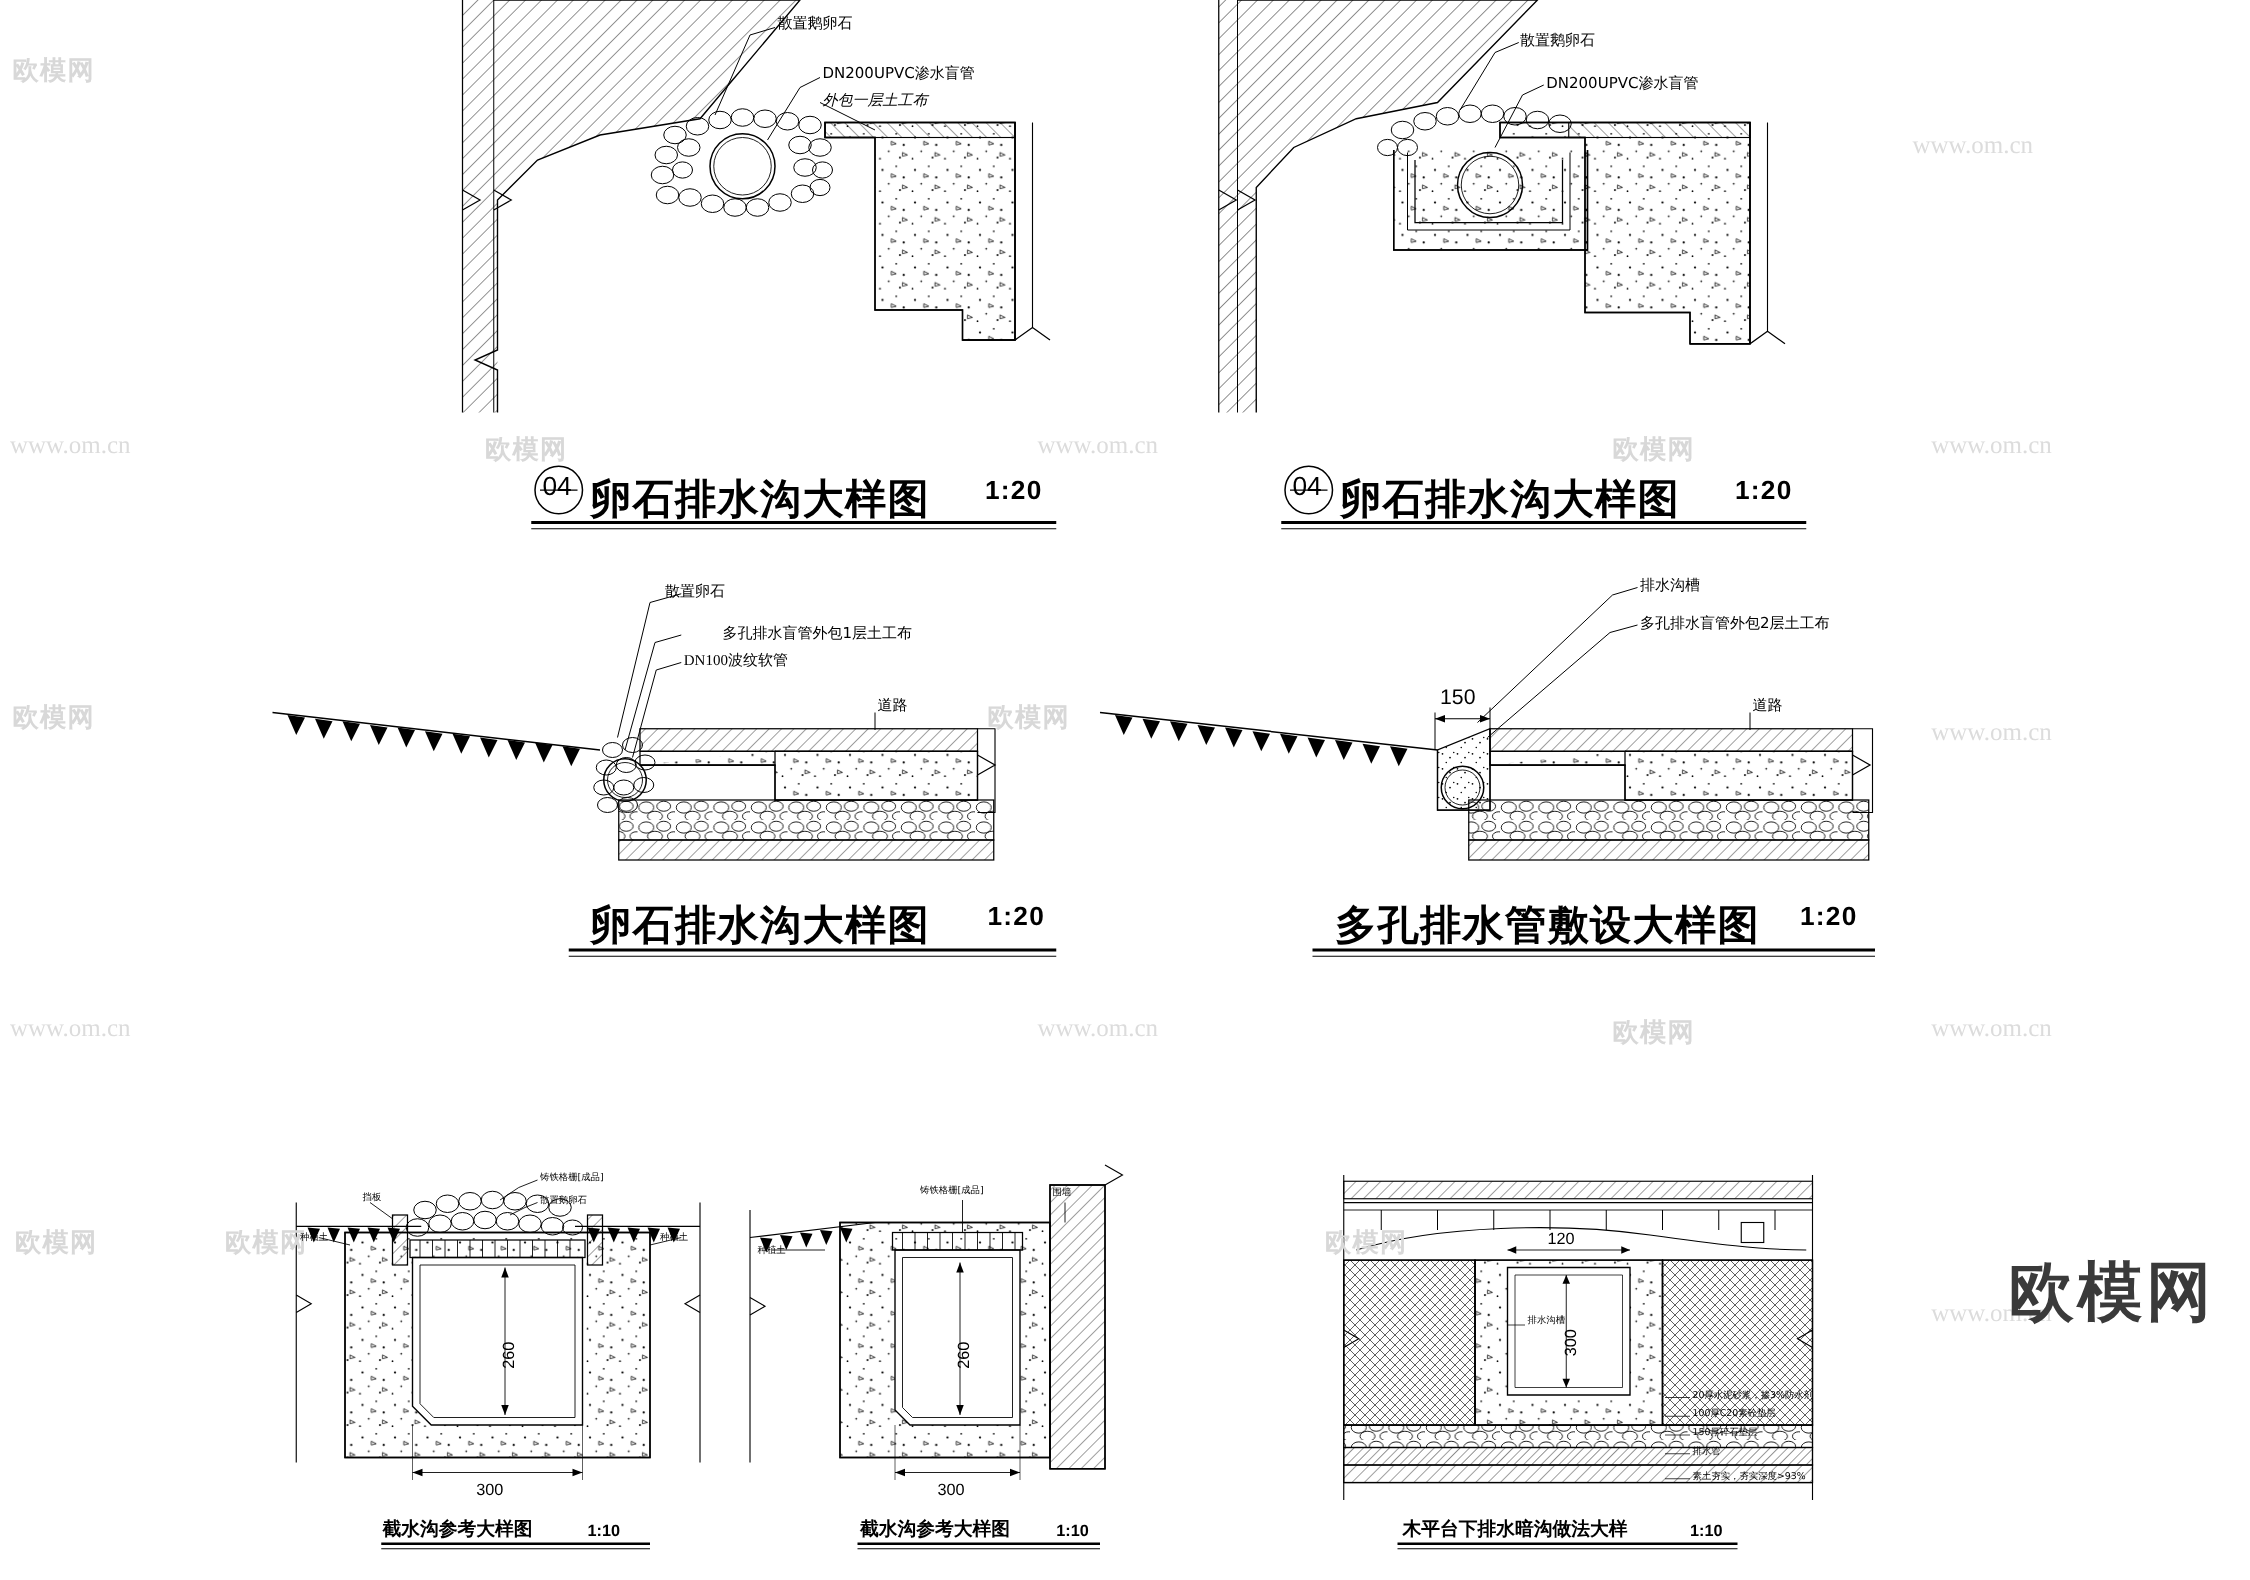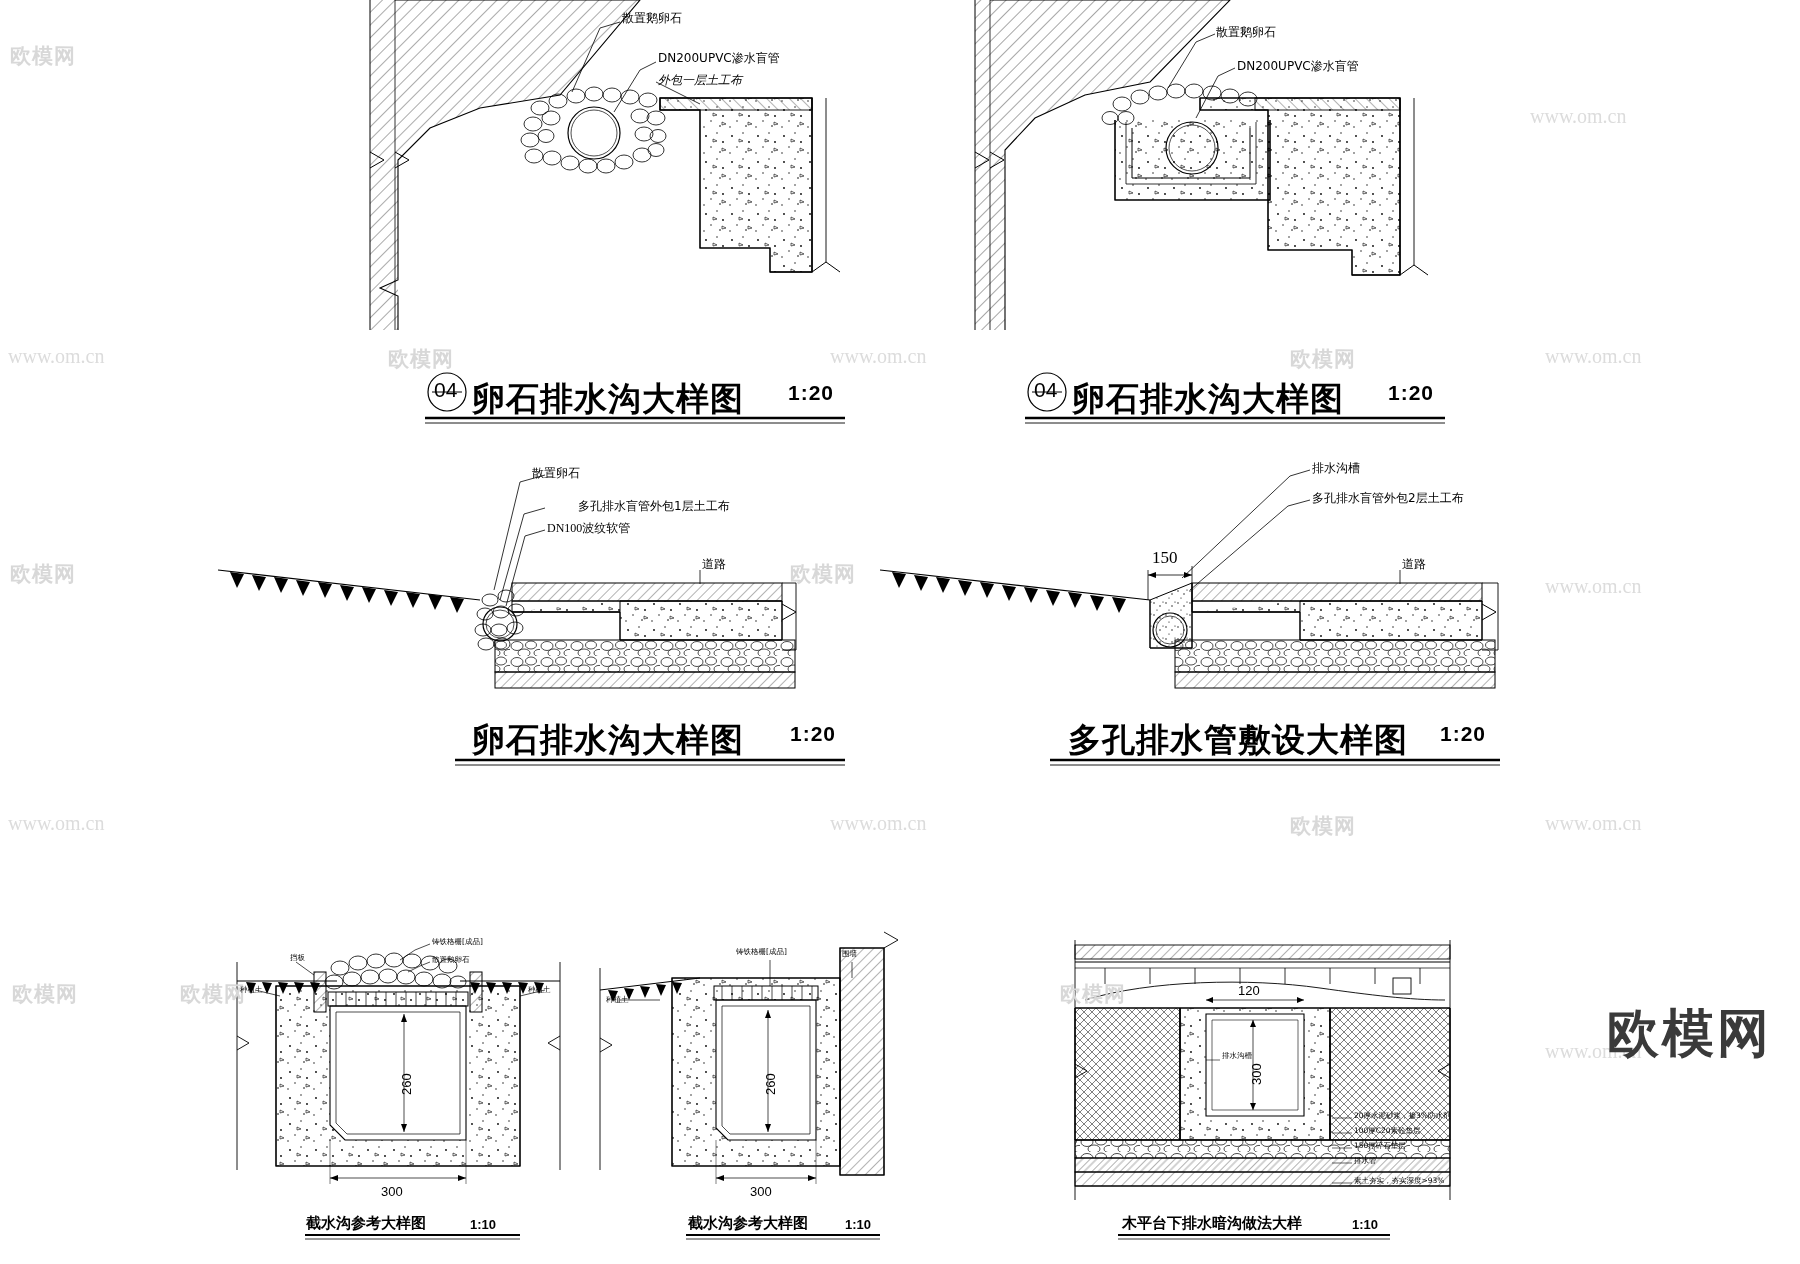--- a/index.html
+++ b/index.html
@@ -516,21 +516,21 @@
   <div class="lbl cn" style="left:532px;top:467px;">散置卵石</div>
   <div class="lbl cn" style="left:578px;top:500px;">多孔排水盲管外包1层土工布</div>
   <div class="lbl cn" style="left:547px;top:522px;font-family:Liberation Serif, serif;">DN100波纹软管</div>
   <div class="lbl cn" style="left:702px;top:558px;">道路</div>
   <div class="title t1" style="left:472px;top:718px;">卵石排水沟大样图</div>
   <div class="title t1 scale" style="left:790px;top:722px;font-size:21px;">1:20</div>
 
   <div class="lbl cn" style="left:1312px;top:462px;">排水沟槽</div>
   <div class="lbl cn" style="left:1312px;top:492px;">多孔排水盲管外包2层土工布</div>
   <div class="lbl cn" style="left:1402px;top:558px;">道路</div>
-  <div class="lbl" style="left:1152px;top:548px;font-size:17px;font-family:Liberation Serif, serif;">150</div>
+  <div class="lbl" style="left:1152px;top:548px;font-size:17px;font-family:Liberation Sans, sans-serif;">150</div>
   <div class="title t1" style="left:1068px;top:718px;">多孔排水管敷设大样图</div>
   <div class="title t1 scale" style="left:1440px;top:722px;font-size:21px;">1:20</div>
 
   <div class="lbl cn xs" style="left:290px;top:954px;">挡板</div>
   <div class="lbl cn xs" style="left:432px;top:938px;">铸铁格栅[成品]</div>
   <div class="lbl cn xs" style="left:432px;top:956px;">散置鹅卵石</div>
   <div class="lbl cn xs" style="left:240px;top:986px;">种植土</div>
   <div class="lbl cn xs" style="left:528px;top:986px;">种植土</div>
   <div class="lbl vt" style="left:400px;top:1095px;font-size:13px;">260</div>
   <div class="lbl" style="left:381px;top:1185px;font-size:13px;">300</div>

